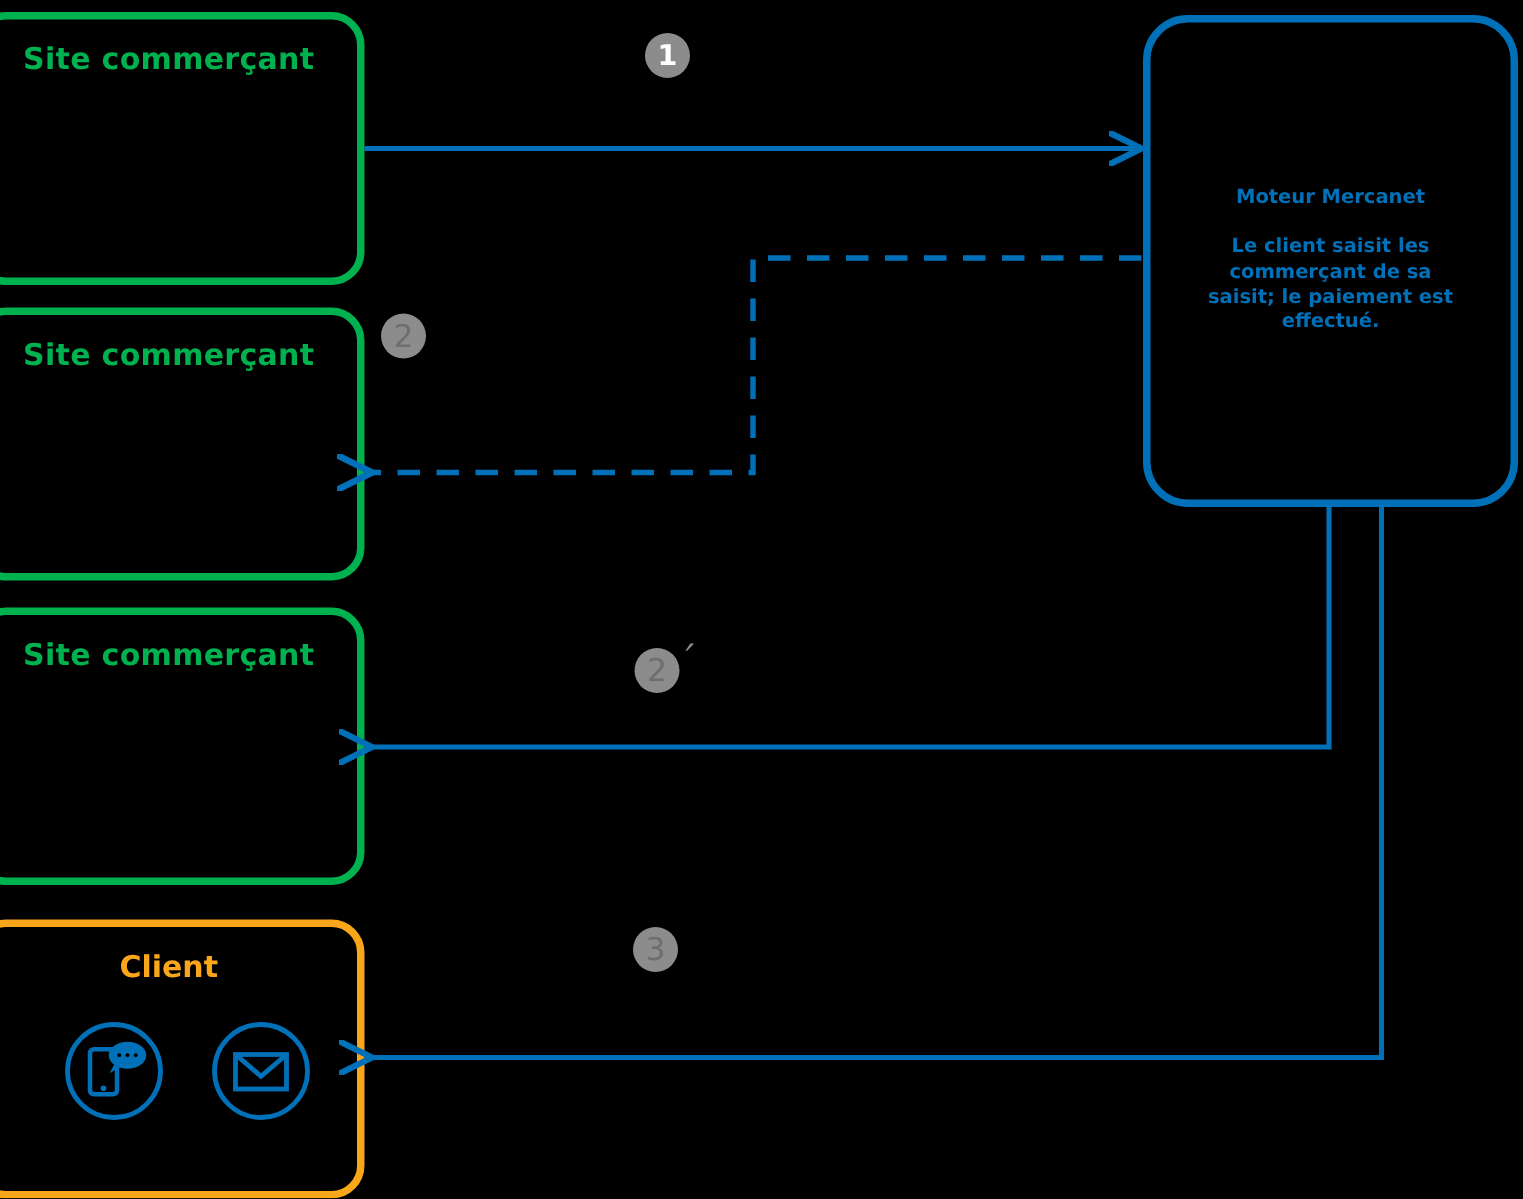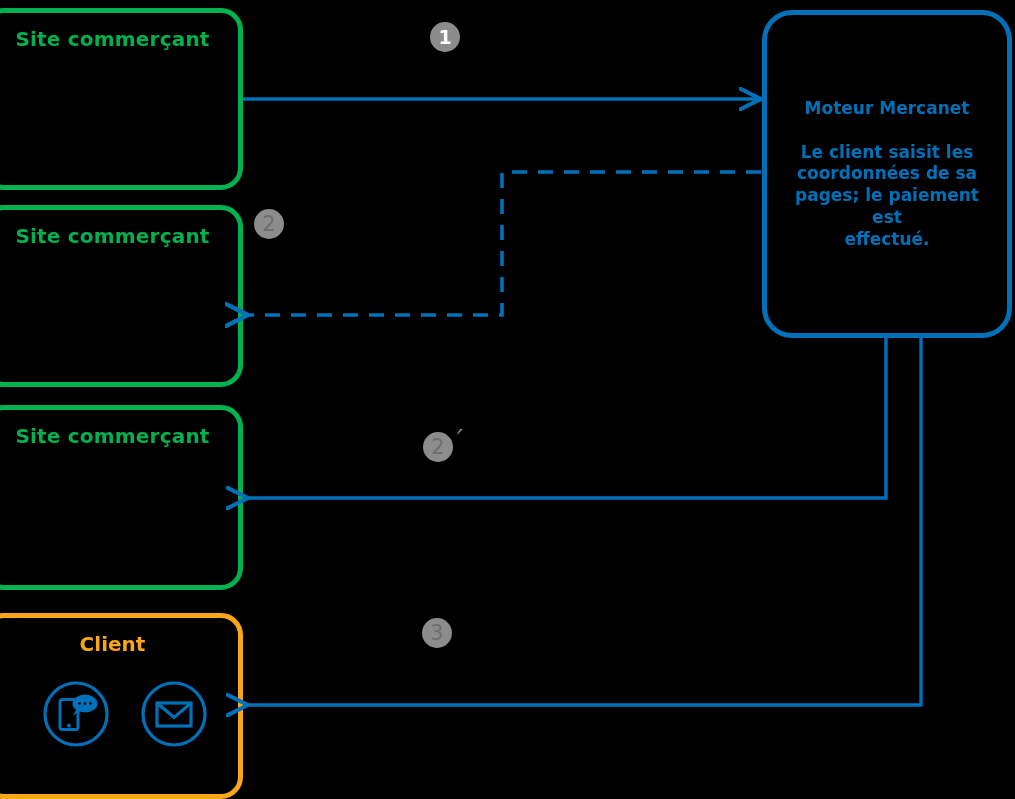--- a/index.html
+++ b/index.html
@@ -57,21 +57,21 @@
     border-radius: 30px;
   }
   .engine-text {
     position: absolute;
     left: 12px;
     right: 12px;
     top: 50%;
     transform: translateY(-50%);
     text-align: center;
     color: #0071b9;
-    font-size: 17px;
+    font-size: 13px;
     line-height: 1.28;
     font-weight: bold;
   }
   .badge {
     position: absolute;
     width: 30px;
     height: 30px;
     border-radius: 50%;
     background: #8c8c8c;
     color: #ffffff;
@@ -148,22 +148,22 @@
         <path d="M17 23 L34 37.5 L51 23" fill="none" stroke="#0071b9" stroke-width="3.2"></path>
       </svg>
     </div>
   </div>
 
   <div class="box engine-box" style="left:762px; top:10px; width:250px; height:328px;">
     <div class="engine-text">
       <span>Moteur Mercanet</span><br>
       <br>
       <span>Le client saisit les</span><br>
-      <span>coordonnées de sa</span><br>
-      <span>pages; le paiement est</span><br>
+      <span>commerçant de sa</span><br>
+      <span>saisit; le paiement est</span><br>
       <span>effectué.</span>
     </div>
   </div>
 
   <svg class="conn-layer" width="1015" height="799" viewBox="0 0 1015 799">
     <defs>
       <marker id="arrowR" viewBox="0 0 12 12" refX="10.5" refY="6" markerWidth="7" markerHeight="7" orient="auto">
         <path d="M0.5 0.8 L11 6 L0.5 11.2" fill="none" stroke="#0071b9" stroke-width="2.1" stroke-linecap="round" stroke-linejoin="round"></path>
       </marker>
       <marker id="arrowL" viewBox="0 0 12 12" refX="1.5" refY="6" markerWidth="7" markerHeight="7" orient="auto">

